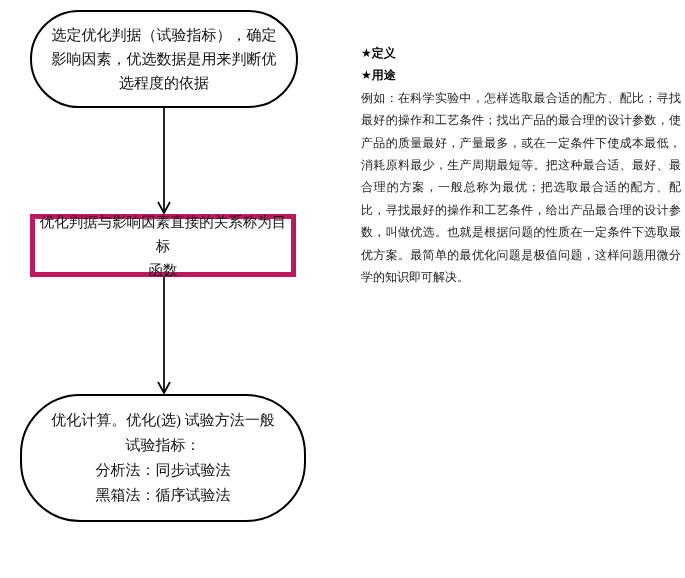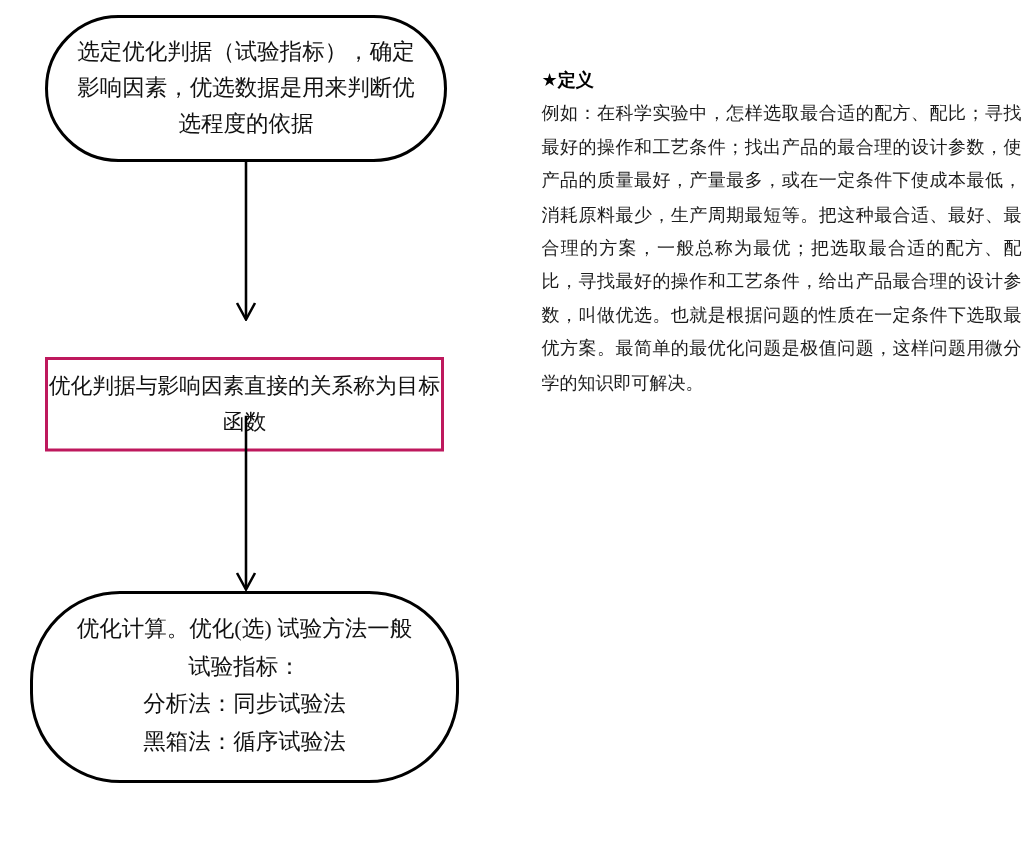--- a/index.html
+++ b/index.html
@@ -26,22 +26,22 @@
     color: #111111;
     background: #ffffff;
   }
   .node-start {
     left: 30px; top: 10px; width: 268px; height: 98px;
     border: 2px solid #000000; border-radius: 49px;
     font-size: 15px; line-height: 24px;
   }
   .node-process {
     left: 30px; top: 214px; width: 266px; height: 63px;
-    border: 2px solid #be185d;
-    font-size: 14.5px; line-height: 24px; margin-top: 24px;
+    border: 5px solid #be185d;
+    font-size: 14.5px; line-height: 24px;
   }
   .node-end {
     left: 20px; top: 394px; width: 286px; height: 128px;
     border: 2px solid #000000; border-radius: 60px;
     font-size: 15px; line-height: 25px;
   }
   .arrow { position: absolute; left: 155px; display: block; }
   .arrow-1 { top: 108px; }
   .arrow-2 { top: 277px; }
 
@@ -94,16 +94,17 @@
       <span>优化计算。优化(选) 试验方法一般
 试验指标：
 分析法：同步试验法
 黑箱法：循序试验法</span>
     </div>
 
   </div>
 
   <div class="article">
     <div class="heading">★定义</div>
+    <div class="heading">★用途</div>
     <p>例如：在科学实验中，怎样选取最合适的配方、配比；寻找最好的操作和工艺条件；找出产品的最合理的设计参数，使产品的质量最好，产量最多，或在一定条件下使成本最低，消耗原料最少，生产周期最短等。把这种最合适、最好、最合理的方案，一般总称为最优；把选取最合适的配方、配比，寻找最好的操作和工艺条件，给出产品最合理的设计参数，叫做优选。也就是根据问题的性质在一定条件下选取最优方案。最简单的最优化问题是极值问题，这样问题用微分学的知识即可解决。</p>
   </div>
 
 </div>
 
 </body></html>

